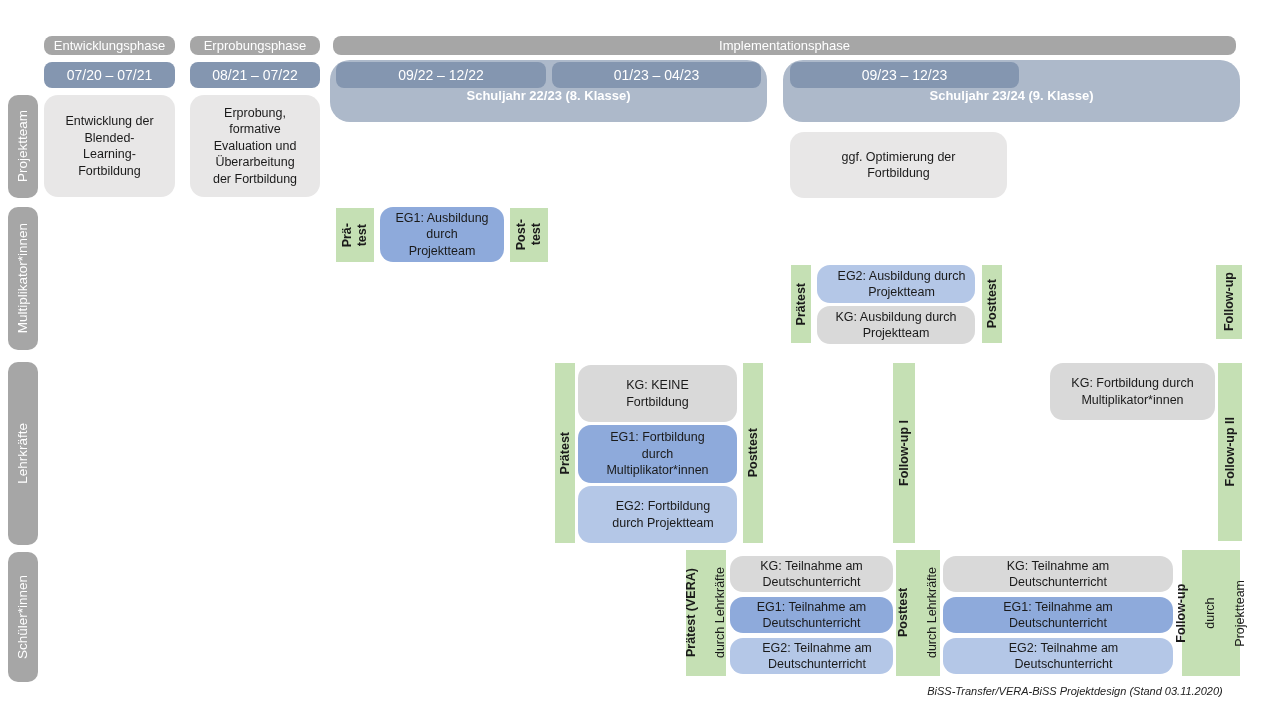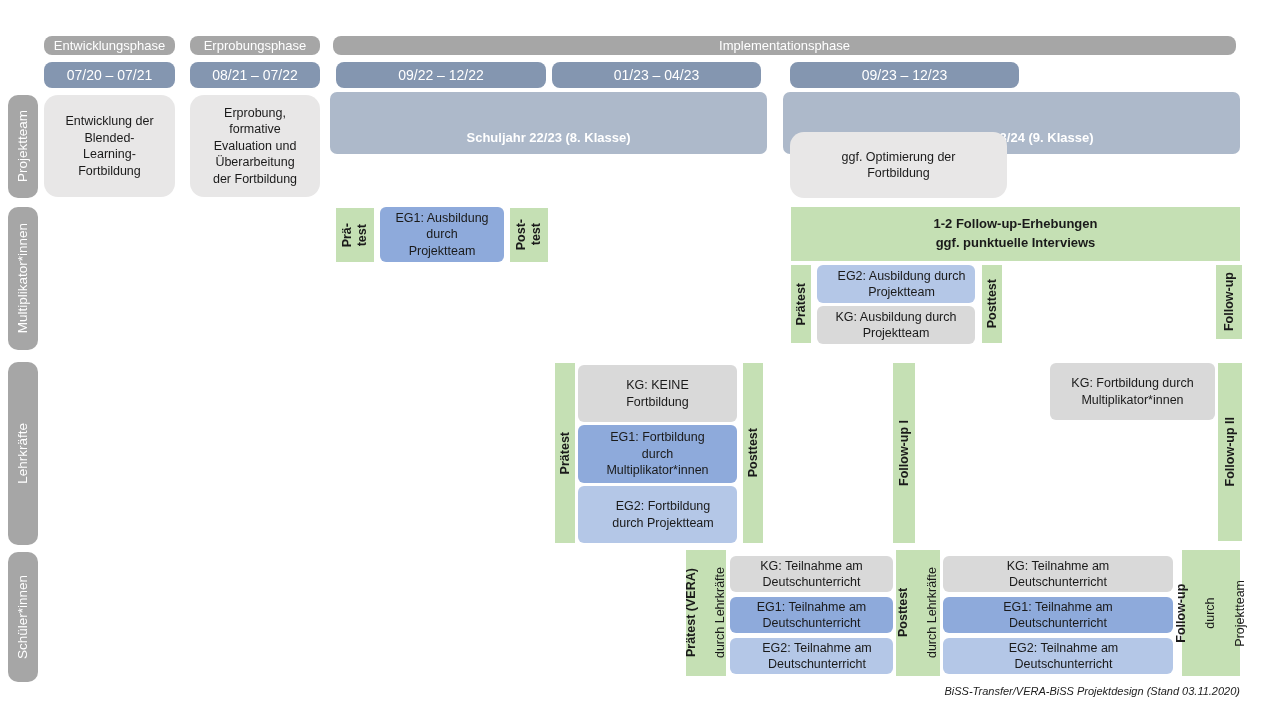--- a/index.html
+++ b/index.html
@@ -25,38 +25,37 @@
   .datebar {
     background: var(--bar-date, #8496b0);
     color: var(--text-white, #fff);
     font-size: 14px;
     border-radius: 8px;
     display: flex; align-items: center; justify-content: center;
   }
   
   .syear {
     background: var(--bar-schoolyear, #adb9ca);
-    border-radius: 7px;
+    border-radius: 20px;
     display: flex; align-items: flex-end; justify-content: center;
     color: var(--text-white, #fff);
     font-size: 13px; font-weight: bold;
-    padding-bottom: 9px;
-    margin-top: 32px;
+    padding-bottom: 19px;
   }
   
   .rowlabel {
     background: var(--bar-gray, #a6a6a6);
     border-radius: 10px;
     display: flex; align-items: center; justify-content: center;
     color: var(--text-white, #fff);
     font-size: 13.5px;
   }
   
   .box {
-    border-radius: 6px;
+    border-radius: 13px;
     display: flex; align-items: center; justify-content: center;
     text-align: center;
     font-size: 12.5px;
     line-height: 1.32;
     white-space: pre-line;
     padding: 2px 6px;
   }
   .lg   { background: var(--box-lightgray, #e8e7e7); border-radius: 14px; }
   .kg   { background: var(--box-gray, #d9d9d9); }
   .eg1  { background: var(--box-blue-eg1, #8eaadb); }
@@ -79,21 +78,21 @@
     transform: rotate(180deg);
     text-align: center;
     font-size: 12.5px;
     line-height: 1.18;
     white-space: pre-line;
   }
   .b { font-weight: bold; }
   .caption {
     font-style: italic;
     font-size: 11px;
-    text-align: right;
+    text-align: center;
     color: #222222;
   }
 </style>
 </head>
 <body>
 
 <div class="stage">
 
   <div class="abs phasebar" style="left:44px;top:36px;width:131px;height:19px">Entwicklungsphase</div>
   <div class="abs phasebar" style="left:190px;top:36px;width:130px;height:19px">Erprobungsphase</div>
@@ -137,22 +136,20 @@
     <div class="vt b">Prä-
 test</div>
   </div>
   <div class="abs box eg1" style="left:380px;top:207px;width:124px;height:55px">EG1: Ausbildung
 durch
 Projektteam</div>
   <div class="abs vbar" style="left:510px;top:208px;width:38px;height:54px">
     <div class="vt b">Post-
 test</div>
   </div>
-  <div class="abs greenbox" style="left:791px;top:207px;width:449px;height:54px">1-2 Follow-up-Erhebungen
-ggf. punktuelle Interviews</div>
   <div class="abs vbar" style="left:791px;top:265px;width:20px;height:78px">
     <div class="vt b">Prätest</div>
   </div>
   <div class="abs box eg2" style="left:817px;top:265px;width:158px;height:38px">EG2: Ausbildung durch
 Projektteam</div>
   <div class="abs box kg" style="left:817px;top:306px;width:158px;height:38px">KG: Ausbildung durch
 Projektteam</div>
   <div class="abs vbar" style="left:982px;top:265px;width:20px;height:78px">
     <div class="vt b">Posttest</div>
   </div>

